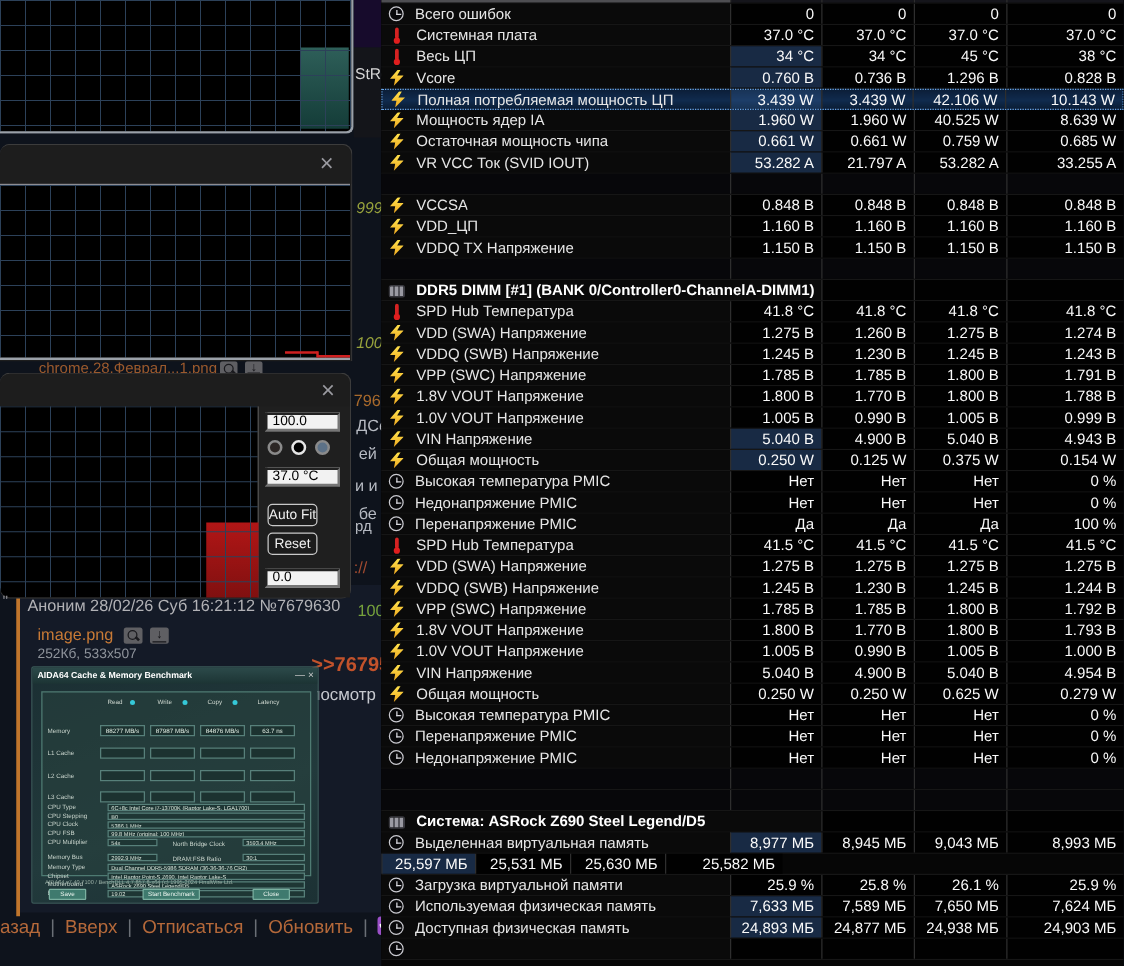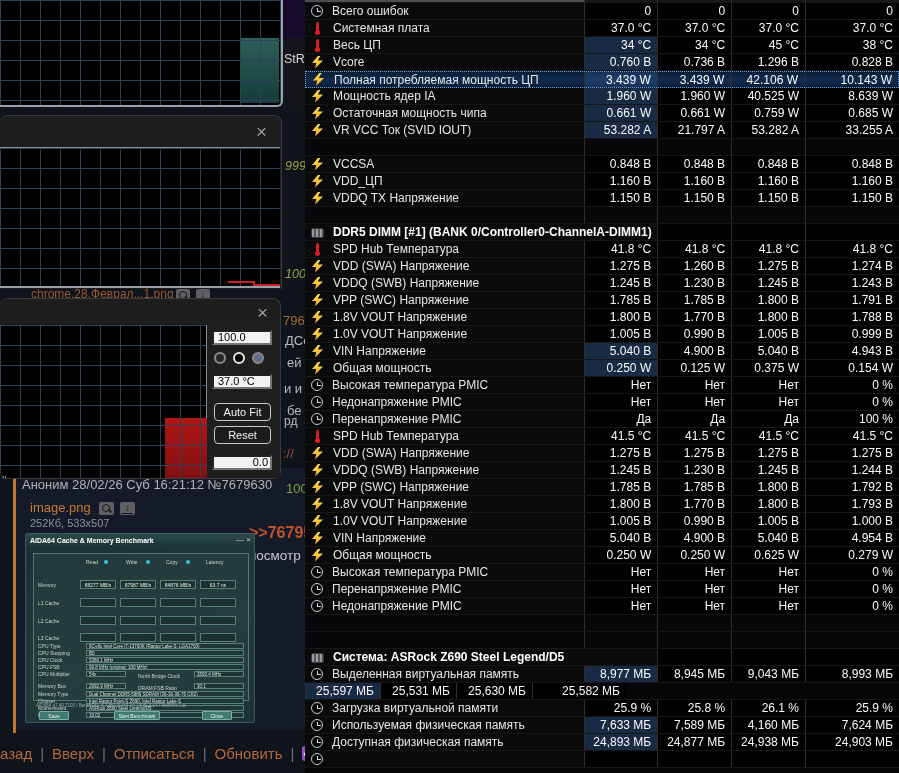--- a/index.html
+++ b/index.html
@@ -45,21 +45,21 @@
   #w3-redbar{left:165px;top:93px;width:42px;height:60px;
       background-image:linear-gradient(#2c4159 1px,transparent 1px),
         linear-gradient(90deg,#2c4159 1px,transparent 1px),
         linear-gradient(180deg,#b21616,#801010);
       background-size:20px 20px,20px 20px,100% 100%;
       background-position:15px 7px,15px 7px,0 0;}
   #w3-panel{left:207px;top:26px;width:73px;height:153px;background:#1f1f1f;}
   .inp{position:absolute;left:5px;width:60px;height:15px;background:#f2f2f2;color:#000;
        font-size:11px;line-height:15px;padding-left:4px;}
   .radio{position:absolute;width:12px;height:12px;border-radius:50%;}
-  .btn{position:absolute;left:7px;width:57px;height:18px;background:#1c1c1c;color:#f0f0f0;
+  .btn{position:absolute;left:7px;width:40px;height:18px;background:#1c1c1c;color:#f0f0f0;
        border:1px solid #c9c9c9;border-radius:4px;font-size:11px;text-align:center;line-height:16px;}
 
   
   .iconbox{position:absolute;background:#5f5f63;border-radius:2px;}
   .mag::before{content:"";position:absolute;left:3px;top:2px;width:6px;height:6px;
        border:1.5px solid #1a1a1e;border-radius:50%;}
   .mag::after{content:"";position:absolute;left:9px;top:8px;width:4px;height:1.5px;
        background:#1a1a1e;transform:rotate(45deg);}
   .dl{color:#17171b;font-size:10px;font-weight:bold;text-align:center;line-height:11px;}
   .dl::after{content:"";position:absolute;left:2px;bottom:1px;right:2px;height:1.5px;background:#17171b;}
@@ -88,21 +88,21 @@
   .a-box{position:absolute;top:0;width:36px;height:9px;border:1px solid #57807a;background:#1c3230;
         color:#e0ece2;font-size:5px;text-align:center;line-height:8px;overflow:hidden;}
   .a-irow{position:absolute;left:0;width:100%;height:7px;}
   .a-ibox{position:absolute;top:0;height:6px;border:1px solid #57807a;background:#1e3634;
         color:#d8e4da;font-size:4.5px;line-height:5px;padding-left:2px;overflow:hidden;white-space:nowrap;}
   #aida-footer{position:absolute;left:10px;top:169px;width:210px;font-size:4.5px;color:#9ab0a6;white-space:nowrap;}
   .a-btn{position:absolute;top:177px;height:9px;background:#3f7a6e;border:1px solid #7ab0a0;
         color:#eaf4ee;font-size:5px;text-align:center;line-height:8px;border-radius:1px;}
 
   
-  #bottombar{left:0;top:733px;width:305px;height:40px;display:flex;align-items:center;
+  #bottombar{left:0;top:733px;width:305px;height:40px;display:flex;
         font-size:15px;white-space:nowrap;overflow:hidden;}
   .blink{color:#b5693a;margin:0 4px;}
   .bsep{color:#6a6f76;margin:0 4px;}
   #autochk{display:inline-block;width:15px;height:15px;background:#9b50c8;border-radius:3px;
         color:#fff;font-size:11px;text-align:center;line-height:15px;margin:0 6px 0 4px;}
 
   
   #sensors{position:absolute;left:305px;top:0;width:594px;height:773px;background:#060606;
         overflow:hidden;font-size:12px;color:#e6e6e6;}
   .srow{display:flex;height:17px;border-bottom:1px solid #161616;}
@@ -184,21 +184,21 @@
       <div class="abs" id="w3-redbar"></div>
     </div>
     <div class="abs" id="w3-panel">
       <input class="inp" style="top: 5px;" readonly="" value="100.0">
       <span class="radio" style="left:7px;top:27px;background:#2c2username624;background:#2c2624;border:2px solid #8a8a8a"></span>
       <span class="radio" style="left:26px;top:27px;background:#000;border:2px solid #e6e6e6"></span>
       <span class="radio" style="left:45px;top:27px;background:#5c7187;border:2px solid #8a8a8a"></span>
       <input class="inp" style="top: 49px;" readonly="" value="37.0 °C">
       <div class="btn" style="top:78px">Auto Fit</div>
       <div class="btn" style="top:101px">Reset</div>
-      <input class="inp" style="top: 130px; text-align: right;" readonly="" value="0.0">
+      <input class="inp" style="top: 130px;" readonly="" value="0.0">
     </div>
   </div>
 
   <span class="abs" id="ticks">''</span>
   <span class="abs" id="author-line">Аноним 28/02/26 Суб 16:21:12 №7679630</span>
   <span class="abs" id="image-name">image.png</span>
   <span class="iconbox mag" style="left:99px;top:502px;width:15px;height:13px"></span>
   <span class="iconbox dl" style="left:120px;top:502px;width:15px;height:13px;line-height:12px">↓</span>
   <span class="abs" id="image-meta">252Кб, 533x507</span>
   <span class="abs" id="reply-link">&gt;&gt;76795</span>
@@ -721,21 +721,21 @@
         <div class="cell v v2">26.1 %</div>
         <div class="cell v v3">25.9 %</div>
       </div>
       <div class="srow">
         <div class="cell lab">
           <span class="ic ic-clock"></span>
           <span class="lt">Используемая физическая память</span>
         </div>
         <div class="cell v v0 hl">7,633 МБ</div>
         <div class="cell v v1">7,589 МБ</div>
-        <div class="cell v v2">4,160 МБ</div>
+        <div class="cell v v2">7,650 МБ</div>
         <div class="cell v v3">7,624 МБ</div>
       </div>
       <div class="srow">
         <div class="cell lab">
           <span class="ic ic-clock"></span>
           <span class="lt">Доступная физическая память</span>
         </div>
         <div class="cell v v0 hl">24,893 МБ</div>
         <div class="cell v v1">24,877 МБ</div>
         <div class="cell v v2">24,938 МБ</div>

